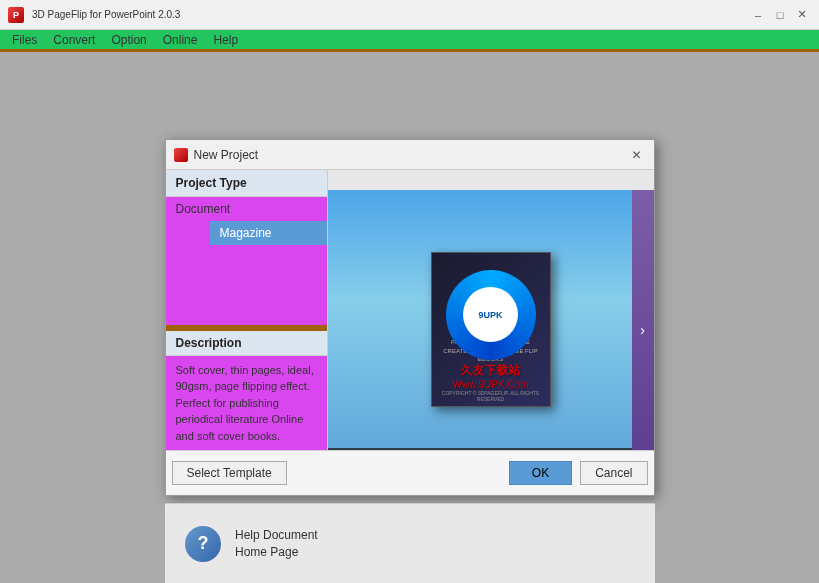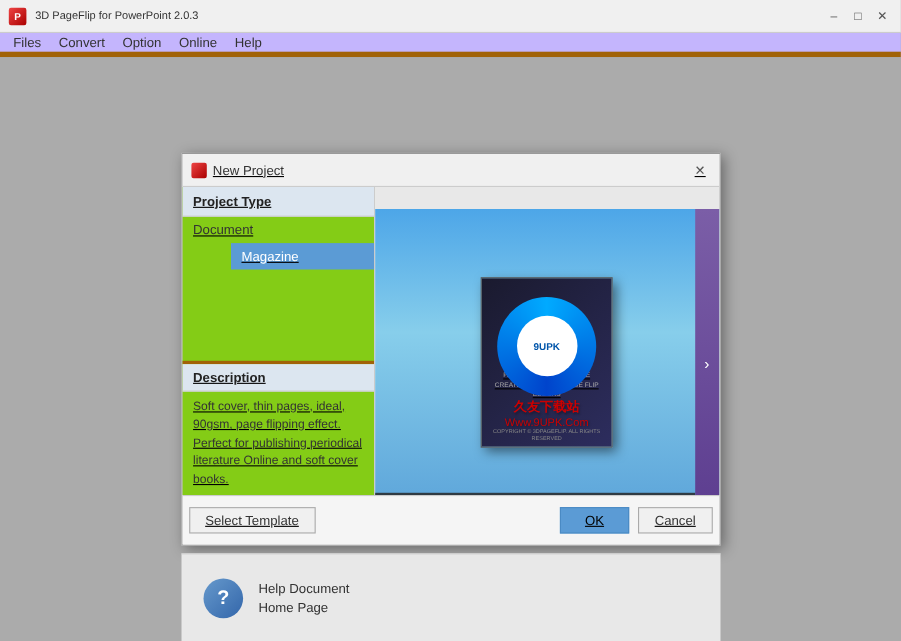--- a/index.html
+++ b/index.html
@@ -61,25 +61,25 @@
       align-items: center;
       justify-content: center;
       font-size: 11px;
       color: #555;
     }
 
     
     .menu-bar {
       width: 100%;
       height: 22px;
-      background: #c4b5fd;
+      background: #22c55e;
       display: flex;
       align-items: flex-start;
       padding: 0 4px;
-      border-bottom: 5px solid #a16207;
+      border-bottom: 3px solid #a16207;
     }
     .menu-item {
       padding: 2px 8px;
       font-size: 12px;
       color: #333;
       cursor: pointer;
       height: 100%;
       display: flex;
       align-items: center;
     }
@@ -95,21 +95,20 @@
       justify-content: center;
     }
 
     
     .dialog {
       width: 490px;
       background: #f5f5f5;
       border: 1px solid #999;
       box-shadow: 3px 3px 12px rgba(0,0,0,0.4);
       position: relative;
-      text-decoration: underline;
     }
 
     
     .dialog-title-bar {
       background: #f0f0f0;
       height: 30px;
       display: flex;
       align-items: center;
       justify-content: space-between;
       padding: 0 8px;
@@ -152,22 +151,22 @@
     }
 
     
     .dialog-top {
       display: flex;
       height: 280px;
     }
 
     
     .left-panel {
-      width: 175px;
-      background: #84cc16;
+      width: 162px;
+      background: #d946ef;
       border-right: 1px solid #ccc;
       display: flex;
       flex-direction: column;
     }
     .project-type-header {
       background: #dce6f0;
       padding: 6px 10px;
       font-weight: bold;
       font-size: 12px;
       color: #222;
@@ -184,21 +183,21 @@
     }
     .project-type-item.selected {
       background: #5b9bd5;
       color: white;
       margin-left: 44px;
     }
 
     
     .description-section {
       padding: 0;
-      border-top: 3px solid #a16207;
+      border-top: 6px solid #a16207;
     }
     .description-header {
       background: #dce6f0;
       padding: 5px 10px;
       font-weight: bold;
       font-size: 12px;
       color: #222;
       border-bottom: 1px solid #ccc;
     }
     .description-text {

